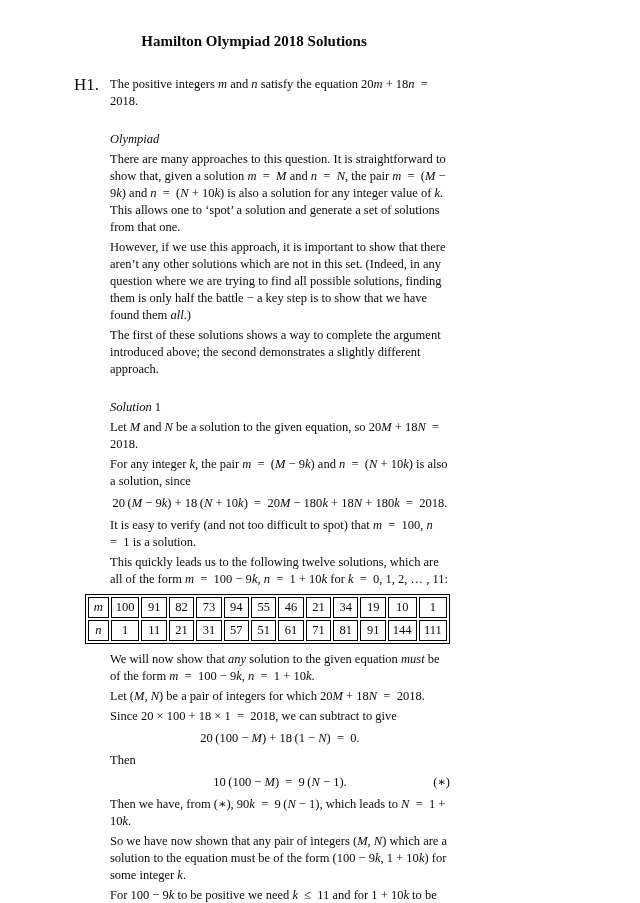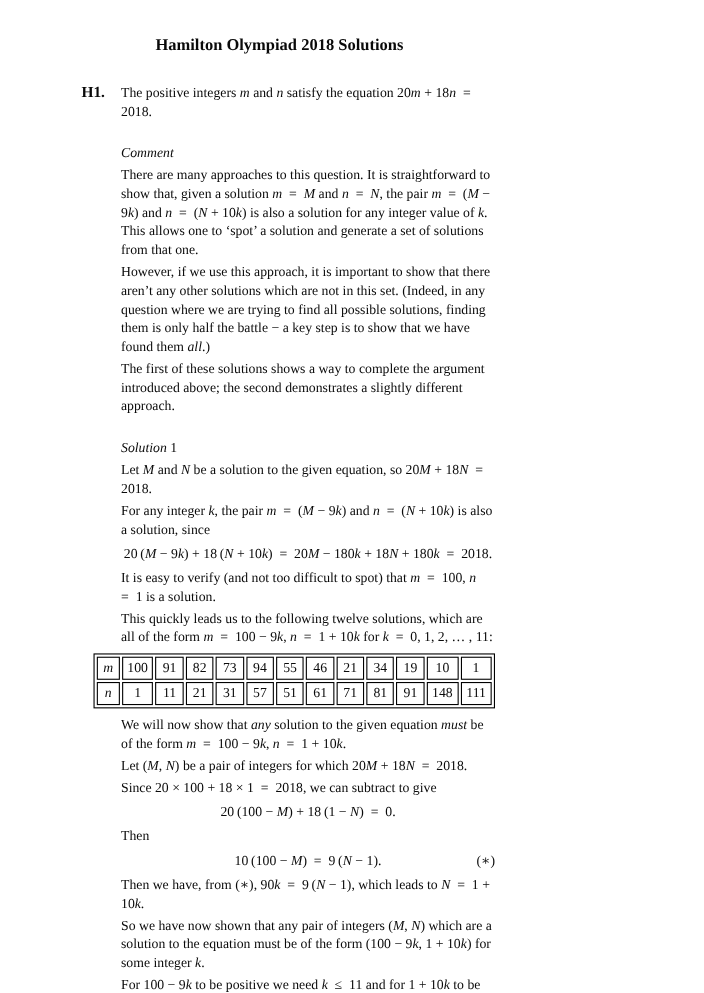--- a/index.html
+++ b/index.html
@@ -23,22 +23,22 @@
     line-height: 18px;
   }
   .body-col {
     position: relative;
     margin: 26px 58px 0 110px;
   }
   .problem { position: relative; }
   .problem-label {
     position: absolute;
     left: -36px; top: 0;
-    font-weight: bold;
-    font-size: 14px;
+    font-weight: normal;
+    font-size: 17px;
   }
   .heading { font-style: normal; }
   .gap-section { margin-top: 21px; }
   .gap-lg { margin-top: 8px; }
   .para { margin-top: 3px; }
   .equation {
     position: relative;
     margin: 5px 0;
     text-align: center;
   }
@@ -66,21 +66,21 @@
 <div class="page">
   <h1 class="title">Hamilton Olympiad 2018 Solutions</h1>
   <div class="body-col">
     <div class="problem">
       <span class="problem-label">H1.</span>
       <div id="problem-lines">
           <div class="pline">The positive integers <i>m</i> and <i>n</i> satisfy the equation 20<i>m</i> + 18<i>n</i> = 2018.</div>
         </div>
     </div>
     <div id="content">
-        <div class="heading gap-section"><i>Comment</i></div>
+        <div class="heading gap-section"><i>Olympiad</i></div>
         <div class="para">There are many approaches to this question. It is straightforward to show that, given a solution <i>m</i> = <i>M</i> and <i>n</i> = <i>N</i>, the pair <i>m</i> = (<i>M</i> − 9<i>k</i>) and <i>n</i> = (<i>N</i> + 10<i>k</i>) is also a solution for any integer value of <i>k</i>. This allows one to ‘spot’ a solution and generate a set of solutions from that one.</div>
         <div class="para">However, if we use this approach, it is important to show that there aren’t any other solutions which are not in this set. (Indeed, in any question where we are trying to find all possible solutions, finding them is only half the battle − a key step is to show that we have found them <i>all</i>.)</div>
         <div class="para">The first of these solutions shows a way to complete the argument introduced above; the second demonstrates a slightly different approach.</div>
         <div class="heading gap-section"><i>Solution</i> 1</div>
         <div class="para">Let <i>M</i> and <i>N</i> be a solution to the given equation, so 20<i>M</i> + 18<i>N</i> = 2018.</div>
         <div class="para">For any integer <i>k</i>, the pair <i>m</i> = (<i>M</i> − 9<i>k</i>) and <i>n</i> = (<i>N</i> + 10<i>k</i>) is also a solution, since</div>
         <div class="equation"><span>20 (<i>M</i> − 9<i>k</i>) + 18 (<i>N</i> + 10<i>k</i>) = 20<i>M</i> − 180<i>k</i> + 18<i>N</i> + 180<i>k</i> = 2018.</span></div>
         <div class="para">It is easy to verify (and not too difficult to spot) that <i>m</i> = 100, <i>n</i> = 1 is a solution.</div>
         <div class="para">This quickly leads us to the following twelve solutions, which are all of the form <i>m</i> = 100 − 9<i>k</i>, <i>n</i> = 1 + 10<i>k</i> for <i>k</i> = 0, 1, 2, … , 11:</div>
         <table class="sol-table">
@@ -105,21 +105,21 @@
               <td>1</td>
               <td>11</td>
               <td>21</td>
               <td>31</td>
               <td>57</td>
               <td>51</td>
               <td>61</td>
               <td>71</td>
               <td>81</td>
               <td>91</td>
-              <td>148</td>
+              <td>144</td>
               <td>111</td>
             </tr>
           </tbody>
         </table>
         <div class="para">We will now show that <i>any</i> solution to the given equation <i>must</i> be of the form <i>m</i> = 100 − 9<i>k</i>, <i>n</i> = 1 + 10<i>k</i>.</div>
         <div class="para">Let (<i>M</i>, <i>N</i>) be a pair of integers for which 20<i>M</i> + 18<i>N</i> = 2018.</div>
         <div class="para">Since 20 × 100 + 18 × 1 = 2018, we can subtract to give</div>
         <div class="equation"><span>20 (100 − <i>M</i>) + 18 (1 − <i>N</i>) = 0.</span></div>
         <div class="para gap-lg">Then</div>
         <div class="equation"><span>10 (100 − <i>M</i>) = 9 (<i>N</i> − 1).</span><span class="eq-tag">(∗)</span></div>

